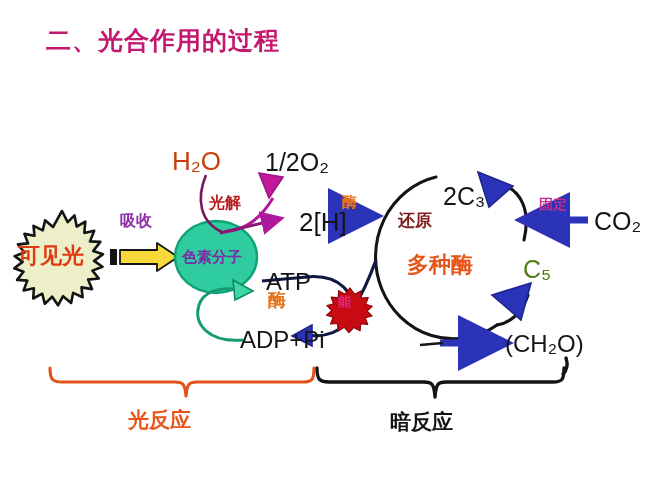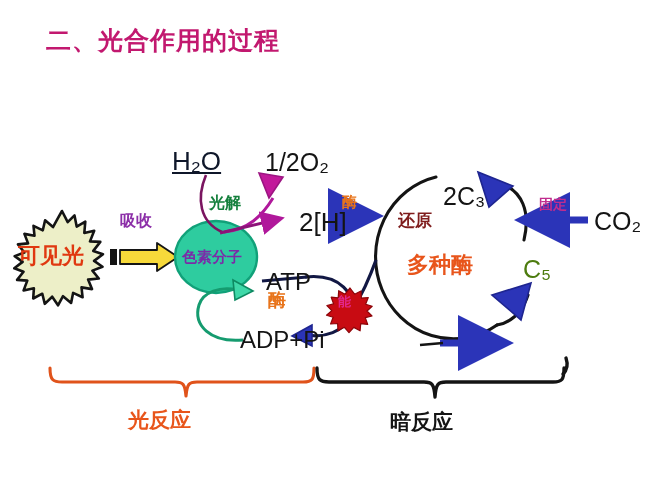--- a/index.html
+++ b/index.html
@@ -24,32 +24,32 @@
 
   
   .formula{
     font-family:"Liberation Sans","DejaVu Sans",sans-serif;
     color:#141414;font-size:25px;
   }
 
   
   .cjk{font-family:"DejaVu Sans","Liberation Sans",sans-serif;font-weight:bold;}
 
-  #lbl-h2o{left:172px;top:148px;font-size:26px;color:#0f172a;font-weight:normal;text-decoration:underline;}
+  #lbl-h2o{left:172px;top:148px;font-size:26px;color:#c2410c;font-weight:normal;}
   #lbl-o2 {left:265px;top:150px;font-size:25px;color:#141414;}
   #lbl-2h {left:299px;top:209px;font-size:26px;color:#141414;}
   #lbl-atp{left:266px;top:270px;font-size:24px;color:#141414;}
   #lbl-adp{left:240px;top:328px;font-size:24px;color:#141414;}
   #lbl-2c3{left:443px;top:167px;font-size:25px;color:#141414;margin-top:17px;}
   #lbl-c5 {left:523px;top:257px;font-size:25px;color:#4d7c0f;}
   #lbl-co2{left:594px;top:209px;font-size:25px;color:#141414;}
   #lbl-ch2o{left:505px;top:332px;font-size:24px;color:#141414;}
 
   #lbl-xishou {left:120px;top:213px;font-size:16px;color:#8C2FA8;}
-  #lbl-guangjie{left:209px;top:195px;font-size:16px;color:#15803d;}
+  #lbl-guangjie{left:209px;top:195px;font-size:16px;color:#b91c1c;}
   #lbl-mei1{left:342px;top:195px;font-size:15px;color:#E8741B;}
   #lbl-huanyuan{left:398px;top:212px;font-size:17px;color:#7f1d1d;}
   #lbl-guding{left:539px;top:197px;font-size:14px;color:#C02C8E;}
   #lbl-duozhongmei{left:407px;top:254px;font-size:22px;color:#E8551B;}
   #lbl-mei2{left:268px;top:291px;font-size:18px;color:#E8741B;}
 
   #lbl-kejianguang{left:18px;top:245px;font-size:22px;color:#E03810;}
   #lbl-neng{left:338px;top:295px;font-size:13px;color:#E2278C;}
 
   #lbl-sepsfz{left:182px;top:250px;font-size:15px;color:#7B2AA8;}
@@ -194,18 +194,19 @@
   <div class="txt cjk" id="lbl-huanyuan">还原</div>
 
   <div class="txt cjk" id="lbl-guding">固定</div>
 
   <div class="txt formula" id="lbl-co2">CO₂</div>
 
   <div class="txt formula" id="lbl-c5">C₅</div>
 
   <div class="txt cjk" id="lbl-duozhongmei">多种酶</div>
 
+  <div class="txt formula" id="lbl-ch2o">(CH₂O)</div>
 
   <div class="txt cjk" id="lbl-guangfanying">光反应</div>
 
   <div class="txt cjk" id="lbl-anfanying">暗反应</div>
 
 </div>
 
 </body></html>

